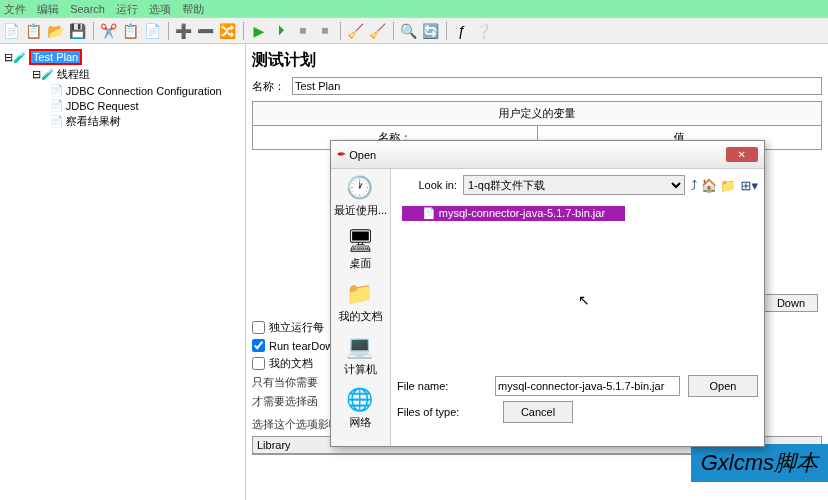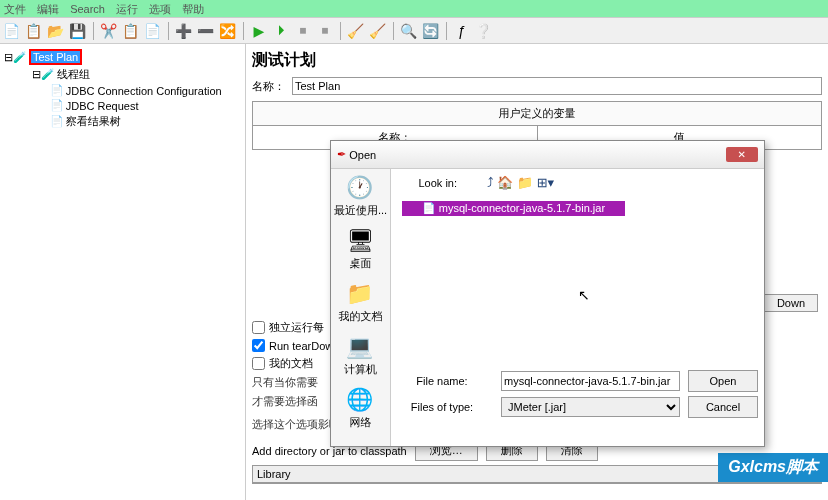--- a/index.html
+++ b/index.html
@@ -39,32 +39,32 @@
 .dialog{position:absolute;left:330px;top:140px;width:435px;background:#fff;border:1px solid #888;box-shadow:3px 3px 8px rgba(0,0,0,.3);z-index:10}
 .dlg-title{height:28px;background:linear-gradient(#fff,#e8e8e8);display:flex;align-items:center;padding:0 6px;border-bottom:1px solid #ccc}
 .dlg-title .spacer{flex:1}
 .dlg-close{background:#c75050;color:#fff;padding:2px 12px;font-size:10px;border-radius:2px}
 .dlg-body{display:flex}
 .dlg-places{width:60px;background:#f5f5f5;border-right:1px solid #ccc;padding:6px 0;text-align:center}
 .place{margin-bottom:10px;font-size:10px}
 .place .ico{font-size:22px;display:block;margin-bottom:2px}
 .dlg-main{flex:1;padding:6px}
 .lookin{display:flex;align-items:center;margin-bottom:6px}
-.lookin label{width:60px;text-align:right;margin-right:24px}
+.lookin label{width:60px;text-align:right;margin-right:6px}
 .lookin select{flex:1;border:1px solid #999;height:20px}
 .lookin .icons{margin-left:6px;font-size:13px;color:#247}
 .filelist{border:1px solid #fff;height:170px;padding:4px;position:relative}
 .file-sel{background:#a21caf;color:#fff;padding:1px 20px;display:inline-block}
 .cursor{position:absolute;left:180px;top:90px;font-size:14px}
 .dlg-bottom{padding:4px 0}
 .dlg-row{display:flex;align-items:center;margin-bottom:4px}
-.dlg-row label{width:90px;text-align:center;margin-right:14px}
+.dlg-row label{width:90px;text-align:left;margin-right:8px}
 .dlg-row input,.dlg-row select{flex:1;border:1px solid #999;height:20px;padding:0 2px}
 .dlg-row button{width:70px;margin-left:8px;border:1px solid #999;background:#f0f0f0;height:22px;cursor:pointer}
-.watermark{position:absolute;right:0;bottom:18px;background:#1a8ccc;color:#ffffff;font-size:16px;font-weight:bold;padding:4px 10px;font-style:italic}
+.watermark{position:absolute;right:0;bottom:18px;background:#1a8ccc;color:#000000;font-size:22px;font-weight:normal;padding:4px 10px;font-style:italic}
 </style>
 </head>
 <body>
 
 <div class="menubar">
   <span>文件</span>
   <span>编辑</span>
   <span>Search</span>
   <span>运行</span>
   <span>选项</span>
@@ -143,26 +143,20 @@
         <input type="checkbox" checked="" style="">
         <span>Run tearDown</span>
       </div>
     <div class="chk">
         <input type="checkbox" style="">
         <span>我的文档</span>
       </div>
     <div class="note">只有当你需要</div>
     <div class="note">才需要选择函</div>
     <div class="note" style="margin-top:8px">选择这个选项影响性能。</div>
-    <div class="classpath-row">
-      <span>Add directory or jar to classpath</span>
-      <button class="red-box">浏览…</button>
-      <button>删除</button>
-      <button>清除</button>
-    </div>
     <div class="lib">
       <div class="lib-hdr">Library</div>
 
     </div>
   </div>
 </div>
 
 <div class="dialog">
   <div class="dlg-title">
     <span style="color:#c00">✒</span>&nbsp;
@@ -174,35 +168,35 @@
     <div class="dlg-places">
       <div class="place"><span class="ico">🕐</span><span>最近使用...</span></div>
       <div class="place"><span class="ico">🖥</span><span>桌面</span></div>
       <div class="place"><span class="ico">📁</span><span>我的文档</span></div>
       <div class="place"><span class="ico">💻</span><span>计算机</span></div>
       <div class="place"><span class="ico">🌐</span><span>网络</span></div>
     </div>
     <div class="dlg-main">
       <div class="lookin">
         <label>Look in:</label>
+        <select><option>1-qq群文件下载</option></select>
         <span class="icons">⤴ 🏠 📁 ⊞▾</span>
       </div>
       <div class="filelist">
         <span class="file-sel">📄 <span>mysql-connector-java-5.1.7-bin.jar</span></span>
         <span class="cursor">↖</span>
       </div>
       <div class="dlg-bottom">
         <div class="dlg-row">
           <label>File name:</label>
           <input value="mysql-connector-java-5.1.7-bin.jar" style="">
           <button class="red-box">Open</button>
         </div>
         <div class="dlg-row">
           <label>Files of type:</label>
-          <select><option>JMeter [.jar]</option></select>
           <button>Cancel</button>
         </div>
       </div>
     </div>
   </div>
 </div>
 
 <div class="watermark">Gxlcms脚本</div>
 
 </body></html>

